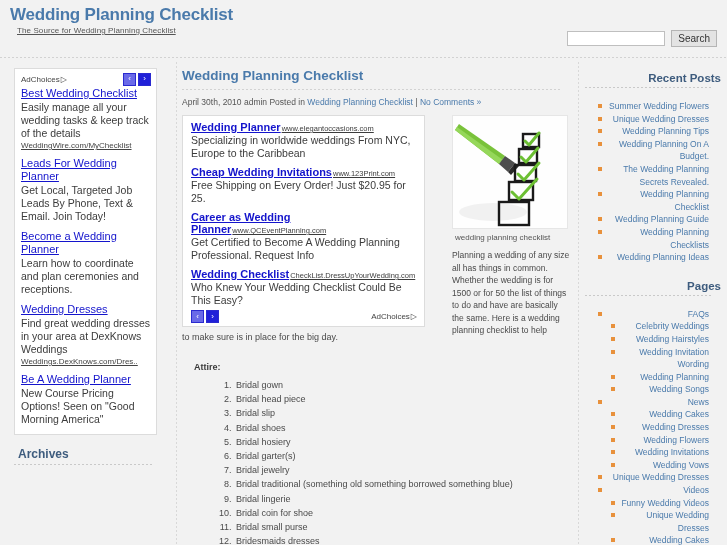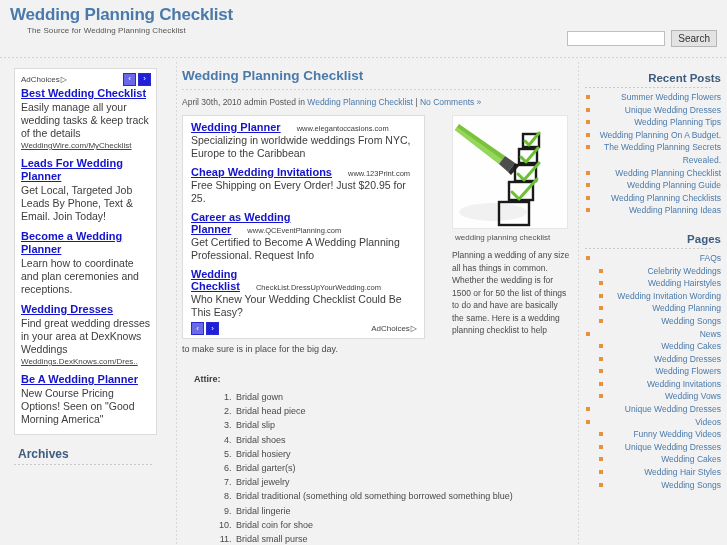--- a/index.html
+++ b/index.html
@@ -14,22 +14,22 @@
   #page{position:relative;width:727px;height:545px;background:#f2f2f2;}
 
   
   #header{position:absolute;left:0;top:0;width:727px;height:60px;background:#f2f2f2;}
   #site-title{
     position:absolute;left:10px;top:5px;
     font-size:17px;font-weight:bold;color:#4a7aab;
     letter-spacing:-0.2px;
   }
   #site-tagline{
-    position:absolute;left:27px;top:26px;
-    font-size:8px;color:#555;letter-spacing:0.1px;
+    position:absolute;left:17px;top:26px;
+    font-size:8px;color:#555;letter-spacing:0.1px;text-decoration:underline;
   }
   #search-wrap{position:absolute;right:10px;top:30px;display:flex;align-items:center;}
   #search-input{
     width:92px;height:13px;border:1px solid #bfbfbf;background:#fff;
     font-family:"Liberation Sans",sans-serif;font-size:9px;color:#333;
     padding:0 2px;outline:none;
   }
   #search-button{
     margin-left:6px;height:17px;min-width:40px;padding:0 6px;
     border:1px solid #b5b5b5;background:#e3e3e3;color:#333;
@@ -56,21 +56,21 @@
   .adchoices .tri{display:inline-block;margin-left:1px;}
   .arrows{display:flex;gap:2px;}
   .arrow-btn{
     width:11px;height:11px;display:flex;align-items:center;justify-content:center;
     color:#fff;font-size:8px;line-height:1;cursor:pointer;border:1px solid #2a2ad0;
   }
   .arrow-prev{background:#6a6ae8;}
   .arrow-next{background:#2020d8;}
   .ad-block{margin-bottom:7px;}
   .ad-title{
-    color:#1414cc;font-size:11px;font-weight:bold;text-decoration:underline;
+    color:#1414cc;font-size:11px;font-weight:normal;text-decoration:underline;
     line-height:13px;display:block;cursor:pointer;
   }
   .ad-desc{color:#3c3c3c;font-size:10.5px;line-height:13px;margin-top:1px;}
   .ad-url{color:#444;font-size:8px;text-decoration:underline;display:block;margin-top:1px;
     white-space:nowrap;overflow:hidden;text-overflow:ellipsis;}
   #archives-head{
     margin-top:12px;font-size:12px;font-weight:bold;color:#3e5c7e;padding-left:4px;
   }
   #archives-rule{margin-top:3px;height:1px;width:140px;
     background:repeating-linear-gradient(to right,#c9c9c9 0 2px,transparent 2px 4px);}
@@ -82,41 +82,41 @@
   #post-meta{margin-top:7px;font-size:8.5px;color:#555;white-space:nowrap;}
   #post-meta a{color:#4a7aab;text-decoration:none;cursor:pointer;}
   #post-body{position:relative;margin-top:8px;}
 
   #ad-center{
     background:#fff;border:1px solid #dcdcdc;
     width:243px;padding:5px 7px 3px 8px;box-sizing:border-box;
   }
   .ad2-block{margin-bottom:6px;}
   .ad2-title{color:#1414cc;font-size:11px;font-weight:bold;text-decoration:underline;cursor:pointer;}
-  .ad2-url{color:#3c3c3c;font-size:7.5px;margin-left:16px;white-space:nowrap;}
+  .ad2-url{color:#3c3c3c;font-size:7.5px;text-decoration:underline;margin-left:1px;white-space:nowrap;}
   .ad2-desc{color:#3c3c3c;font-size:10.5px;line-height:13px;margin-top:1px;}
   .ad2-bottom{display:flex;align-items:center;justify-content:space-between;margin-top:3px;}
 
   #post-figure{position:absolute;right:0;top:0;width:120px;}
   #fig-img{
     width:114px;height:112px;background:#fdfdfd;border:1px solid #e6e6e6;position:relative;overflow:hidden;
   }
   #fig-caption{font-size:8px;color:#555;margin-top:4px;padding-left:3px;}
   #fig-text{font-size:8.5px;color:#4a4a4a;line-height:12.5px;margin-top:7px;width:118px;}
 
   #post-text{margin-top:4px;font-size:9px;color:#4a4a4a;line-height:13px;}
   #attire-head{margin-top:18px;font-size:9px;font-weight:bold;color:#3a3a3a;padding-left:12px;}
   #attire-list{margin:6px 0 0 0;padding-left:52px;font-size:9px;color:#4a4a4a;}
   #attire-list li{line-height:14.2px;padding-left:2px;}
 
   
   .side-head{font-size:11.5px;font-weight:bold;color:#3e5c7e;}
   .side-rule{margin-top:3px;margin-bottom:3px;height:1px;width:128px;
     background:repeating-linear-gradient(to right,#c9c9c9 0 2px,transparent 2px 4px);}
-  .side-list{list-style:none;margin:0;padding:0;}
+  .side-list{list-style:none;margin:12px;padding:0;}
   .side-list li{
     position:relative;padding-left:11px;font-size:8.5px;line-height:12.6px;
     color:#4a7aab;cursor:pointer;
   }
   .side-list li .bullet{
     position:absolute;left:1px;top:4px;width:4px;height:4px;background:#e8913c;
   }
   .side-list .sub{padding-left:24px;}
   .side-list .sub .bullet{left:14px;}
   #pages-head{margin-top:16px;}

